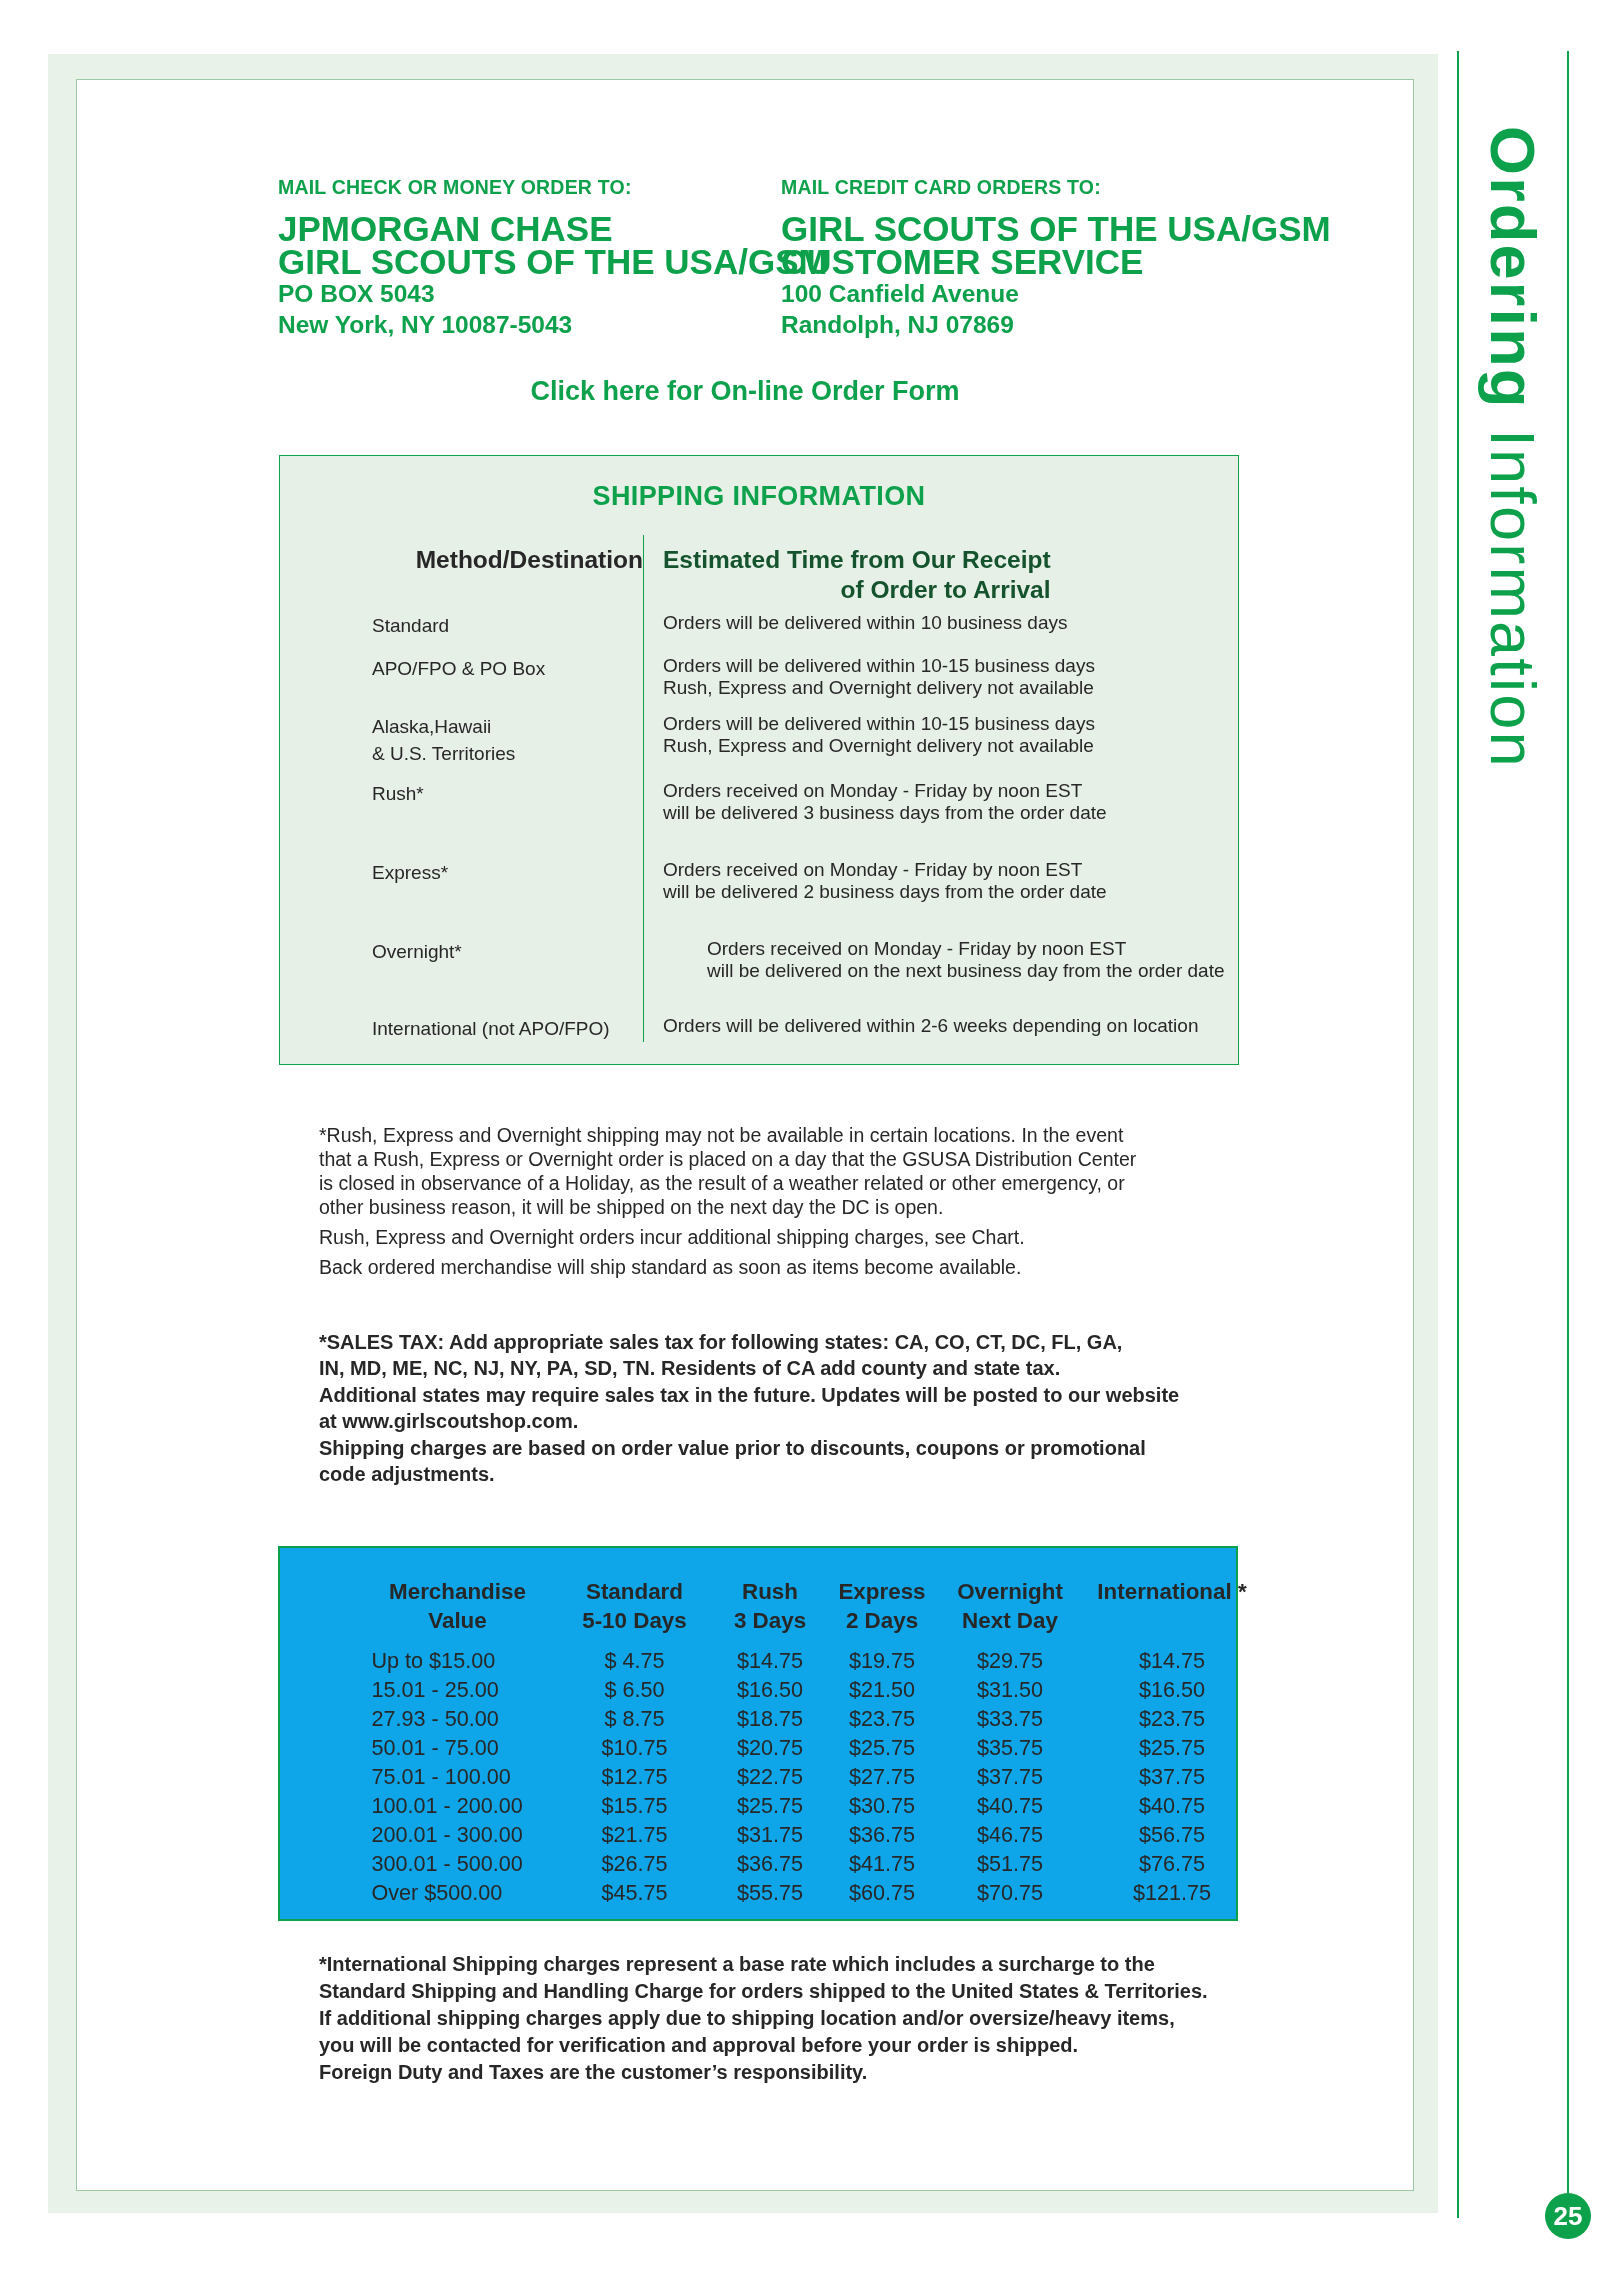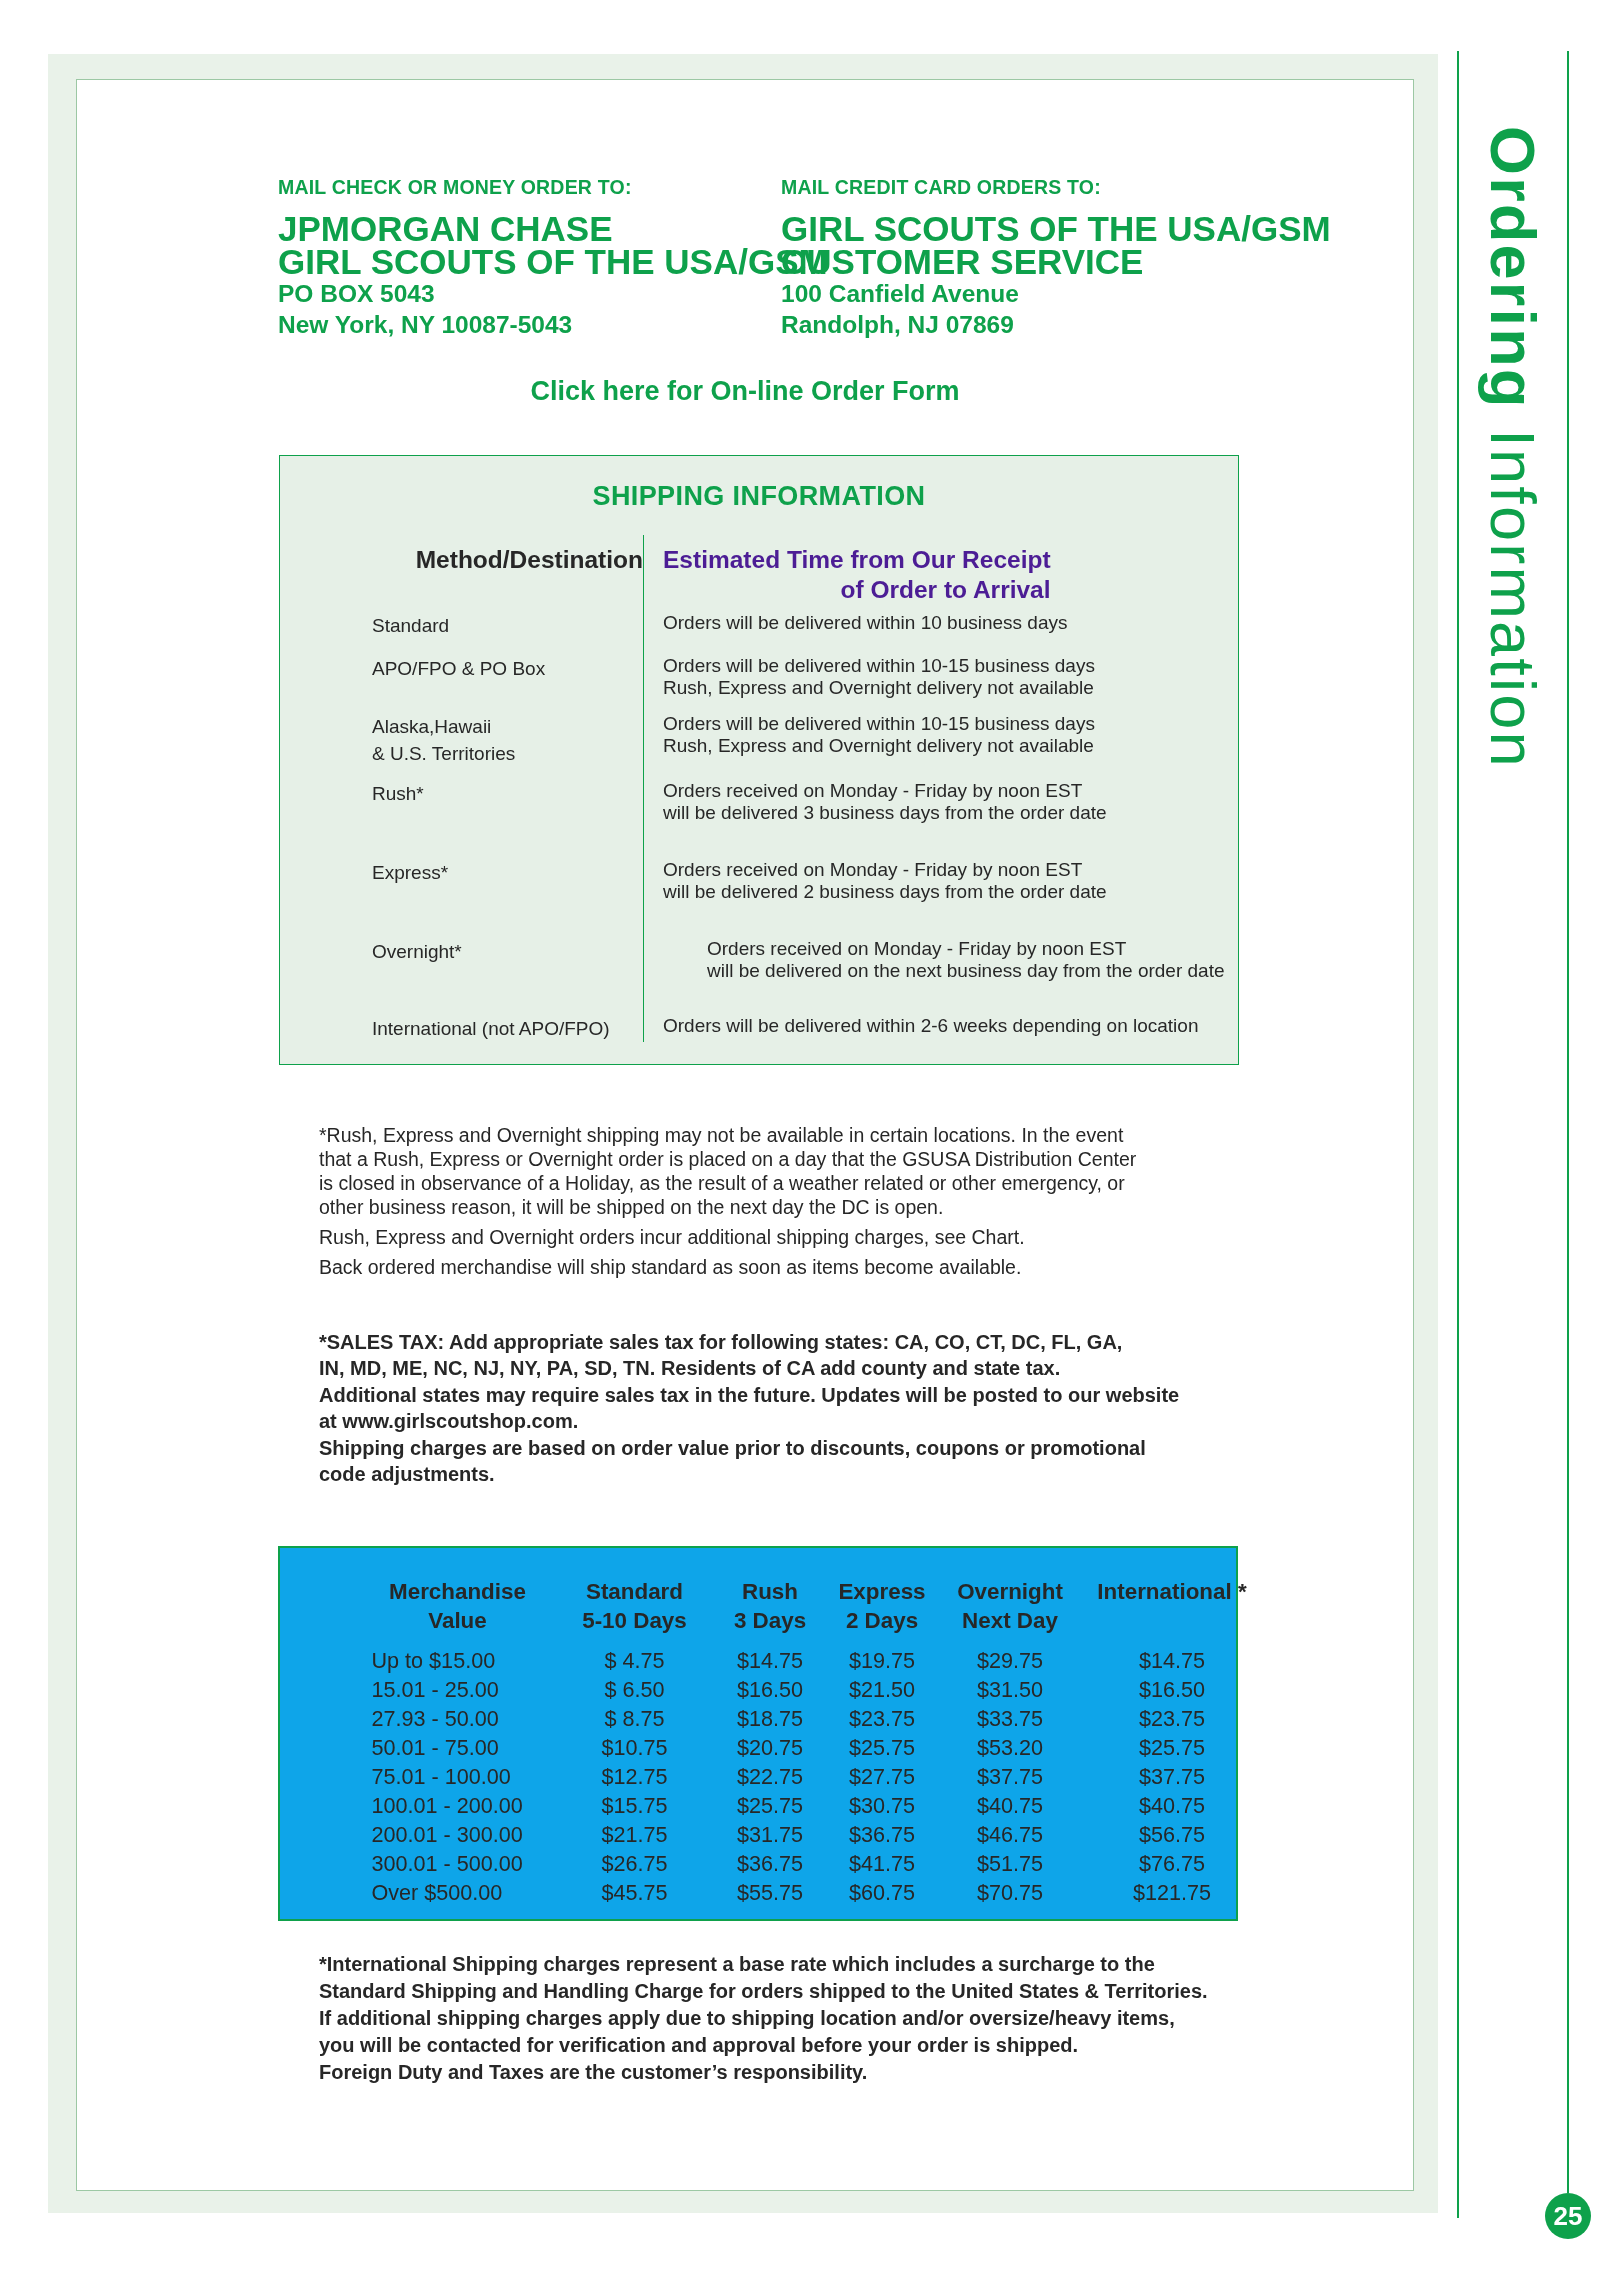--- a/index.html
+++ b/index.html
@@ -28,21 +28,21 @@
   
   .ship-box {
     position:absolute; left:202px; top:375px; width:960px; height:610px;
     background:#e6f0e7; border:1.4px solid #0ea14b; box-sizing:border-box;
   }
   .ship-title { text-align:center; margin-top:24.5px; font-size:27px; font-weight:700; color:#0ea14b; letter-spacing:0.4px; }
   .ship-table { position:relative; margin:33px 0 0 92px; }
   .ship-divider { position:absolute; left:271px; top:-10px; width:1.4px; height:507px; background:#0ea14b; }
   .ship-head { display:flex; margin-bottom:7.2px;text-align:right; }
   .ship-head-m { width:271px; flex-shrink:0; font-size:24.5px; font-weight:700; line-height:30px; color:#272727; }
-  .ship-head-e { padding-left:20px; font-size:24.5px; font-weight:700; line-height:30px; white-space:pre-line; color:#4c1d95; }
+  .ship-head-e { padding-left:20px; font-size:24.5px; font-weight:700; line-height:30px; white-space:pre-line; color:#14532d; }
   .ship-row { display:flex; align-items:flex-start; }
   .ship-method { width:271px; flex-shrink:0; font-size:19px; line-height:27px; white-space:pre-line; }
   .ship-desc { padding-left:20px; font-size:19px; line-height:22.4px; white-space:pre-line; }
   .r1 { height:43px; } .r2 { height:58px; } .r3 { height:67px; }
   .r4 { height:79px; } .r5 { height:79px; } .r6 { height:77px;gap:44px; } .r7 { height:46px; }
 
   
   .notes { position:absolute; left:242px; top:1043px; font-size:19.5px; line-height:24px; }
   .notes p { margin:0; white-space:pre-line; }
   .notes p + p { margin-top:5.8px; }
@@ -210,21 +210,21 @@
             <span>$18.75</span>
             <span>$23.75</span>
             <span>$33.75</span>
             <span>$23.75</span>
           </div>
           <div class="ch-row">
             <span class="merch">50.01 - 75.00</span>
             <span>$10.75</span>
             <span>$20.75</span>
             <span>$25.75</span>
-            <span>$53.20</span>
+            <span>$35.75</span>
             <span>$25.75</span>
           </div>
           <div class="ch-row">
             <span class="merch">75.01 - 100.00</span>
             <span>$12.75</span>
             <span>$22.75</span>
             <span>$27.75</span>
             <span>$37.75</span>
             <span>$37.75</span>
           </div>

